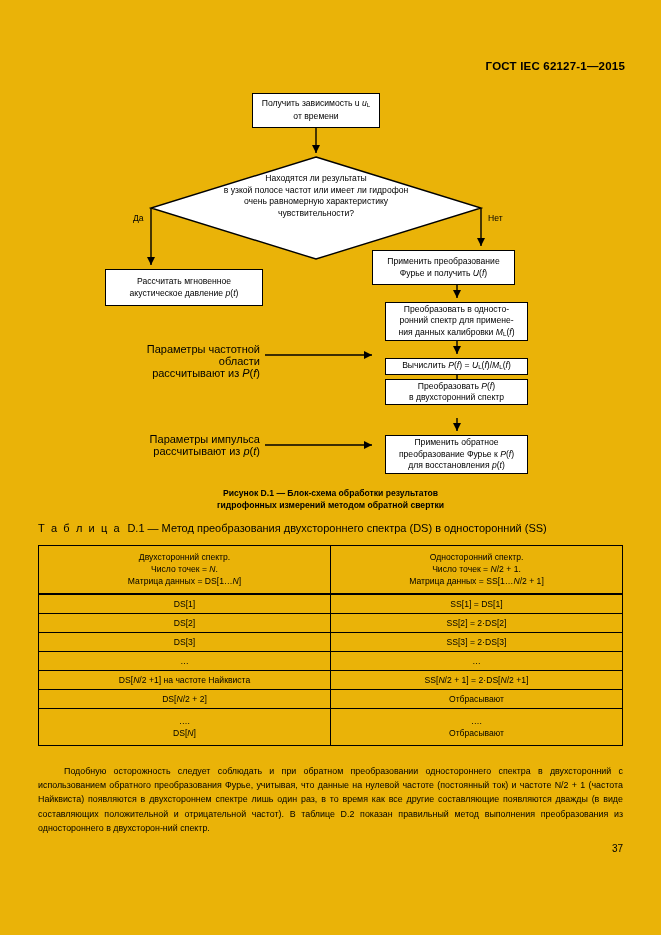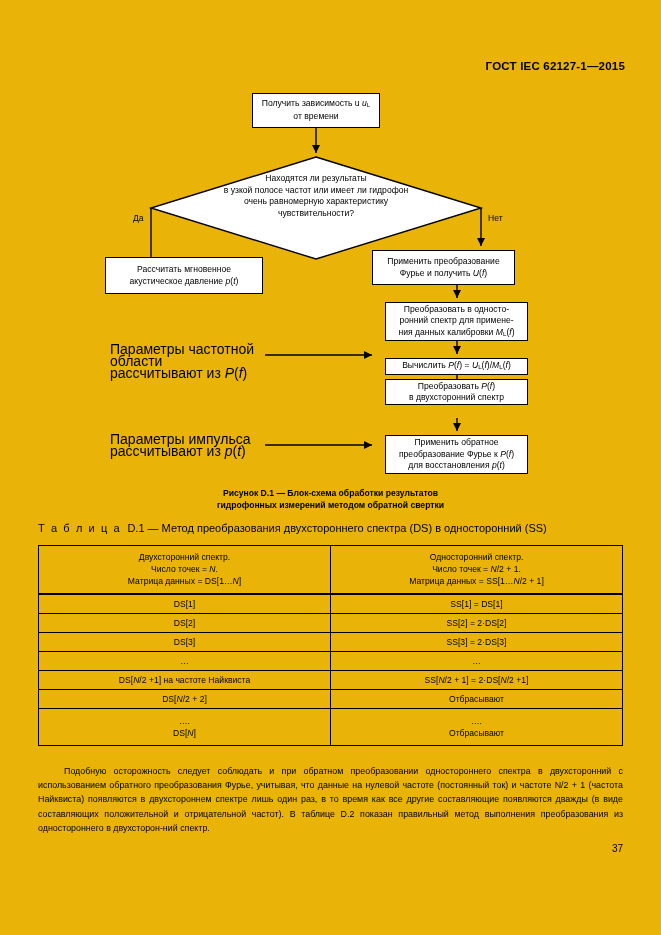--- a/index.html
+++ b/index.html
@@ -63,22 +63,22 @@
     line-height: 11.5px;
     width: 300px;
   }
   .branch-label {
     position: absolute;
     font-size: 8.6px;
     line-height: 10px;
   }
   .side-note {
     position: absolute;
-    text-align: left;
-    font-size: 14px;
+    text-align: right;
+    font-size: 11px;
     line-height: 12px;
   }
   .flow svg { position: absolute; left: 0; top: 0; }
 
   sub { font-size: 0.72em; vertical-align: -0.22em; }
   i.v { font-style: italic; }
 
   
   .fig-caption {
     position: absolute;
@@ -190,21 +190,21 @@
     <div class="diamond-label" style="left:166px; top:88px;">
       <span>Находятся ли результаты</span><br>
       <span>в узкой полосе частот или имеет ли гидрофон</span><br>
       <span>очень равномерную характеристику</span><br>
       <span>чувствительности?</span>
     </div>
 
     <div class="branch-label" style="left:133px; top:128px;">Да</div>
     <div class="branch-label" style="left:488px; top:128px;">Нет</div>
 
-    <div class="node" style="left:105px; top:172px; width:158px; height:37px;">
+    <div class="node" style="left:105px; top:184px; width:158px; height:37px;">
       <span class="txt">
         <span>Рассчитать мгновенное</span><br>
         <span>акустическое давление <i class="v">p</i>(<i class="v">t</i>)</span>
       </span>
     </div>
 
     <div class="node" style="left:372px; top:165px; width:143px; height:35px;">
       <span class="txt">
         <span>Применить преобразование</span><br>
         <span>Фурье и получить <i class="v">U</i>(<i class="v">f</i>)</span>

